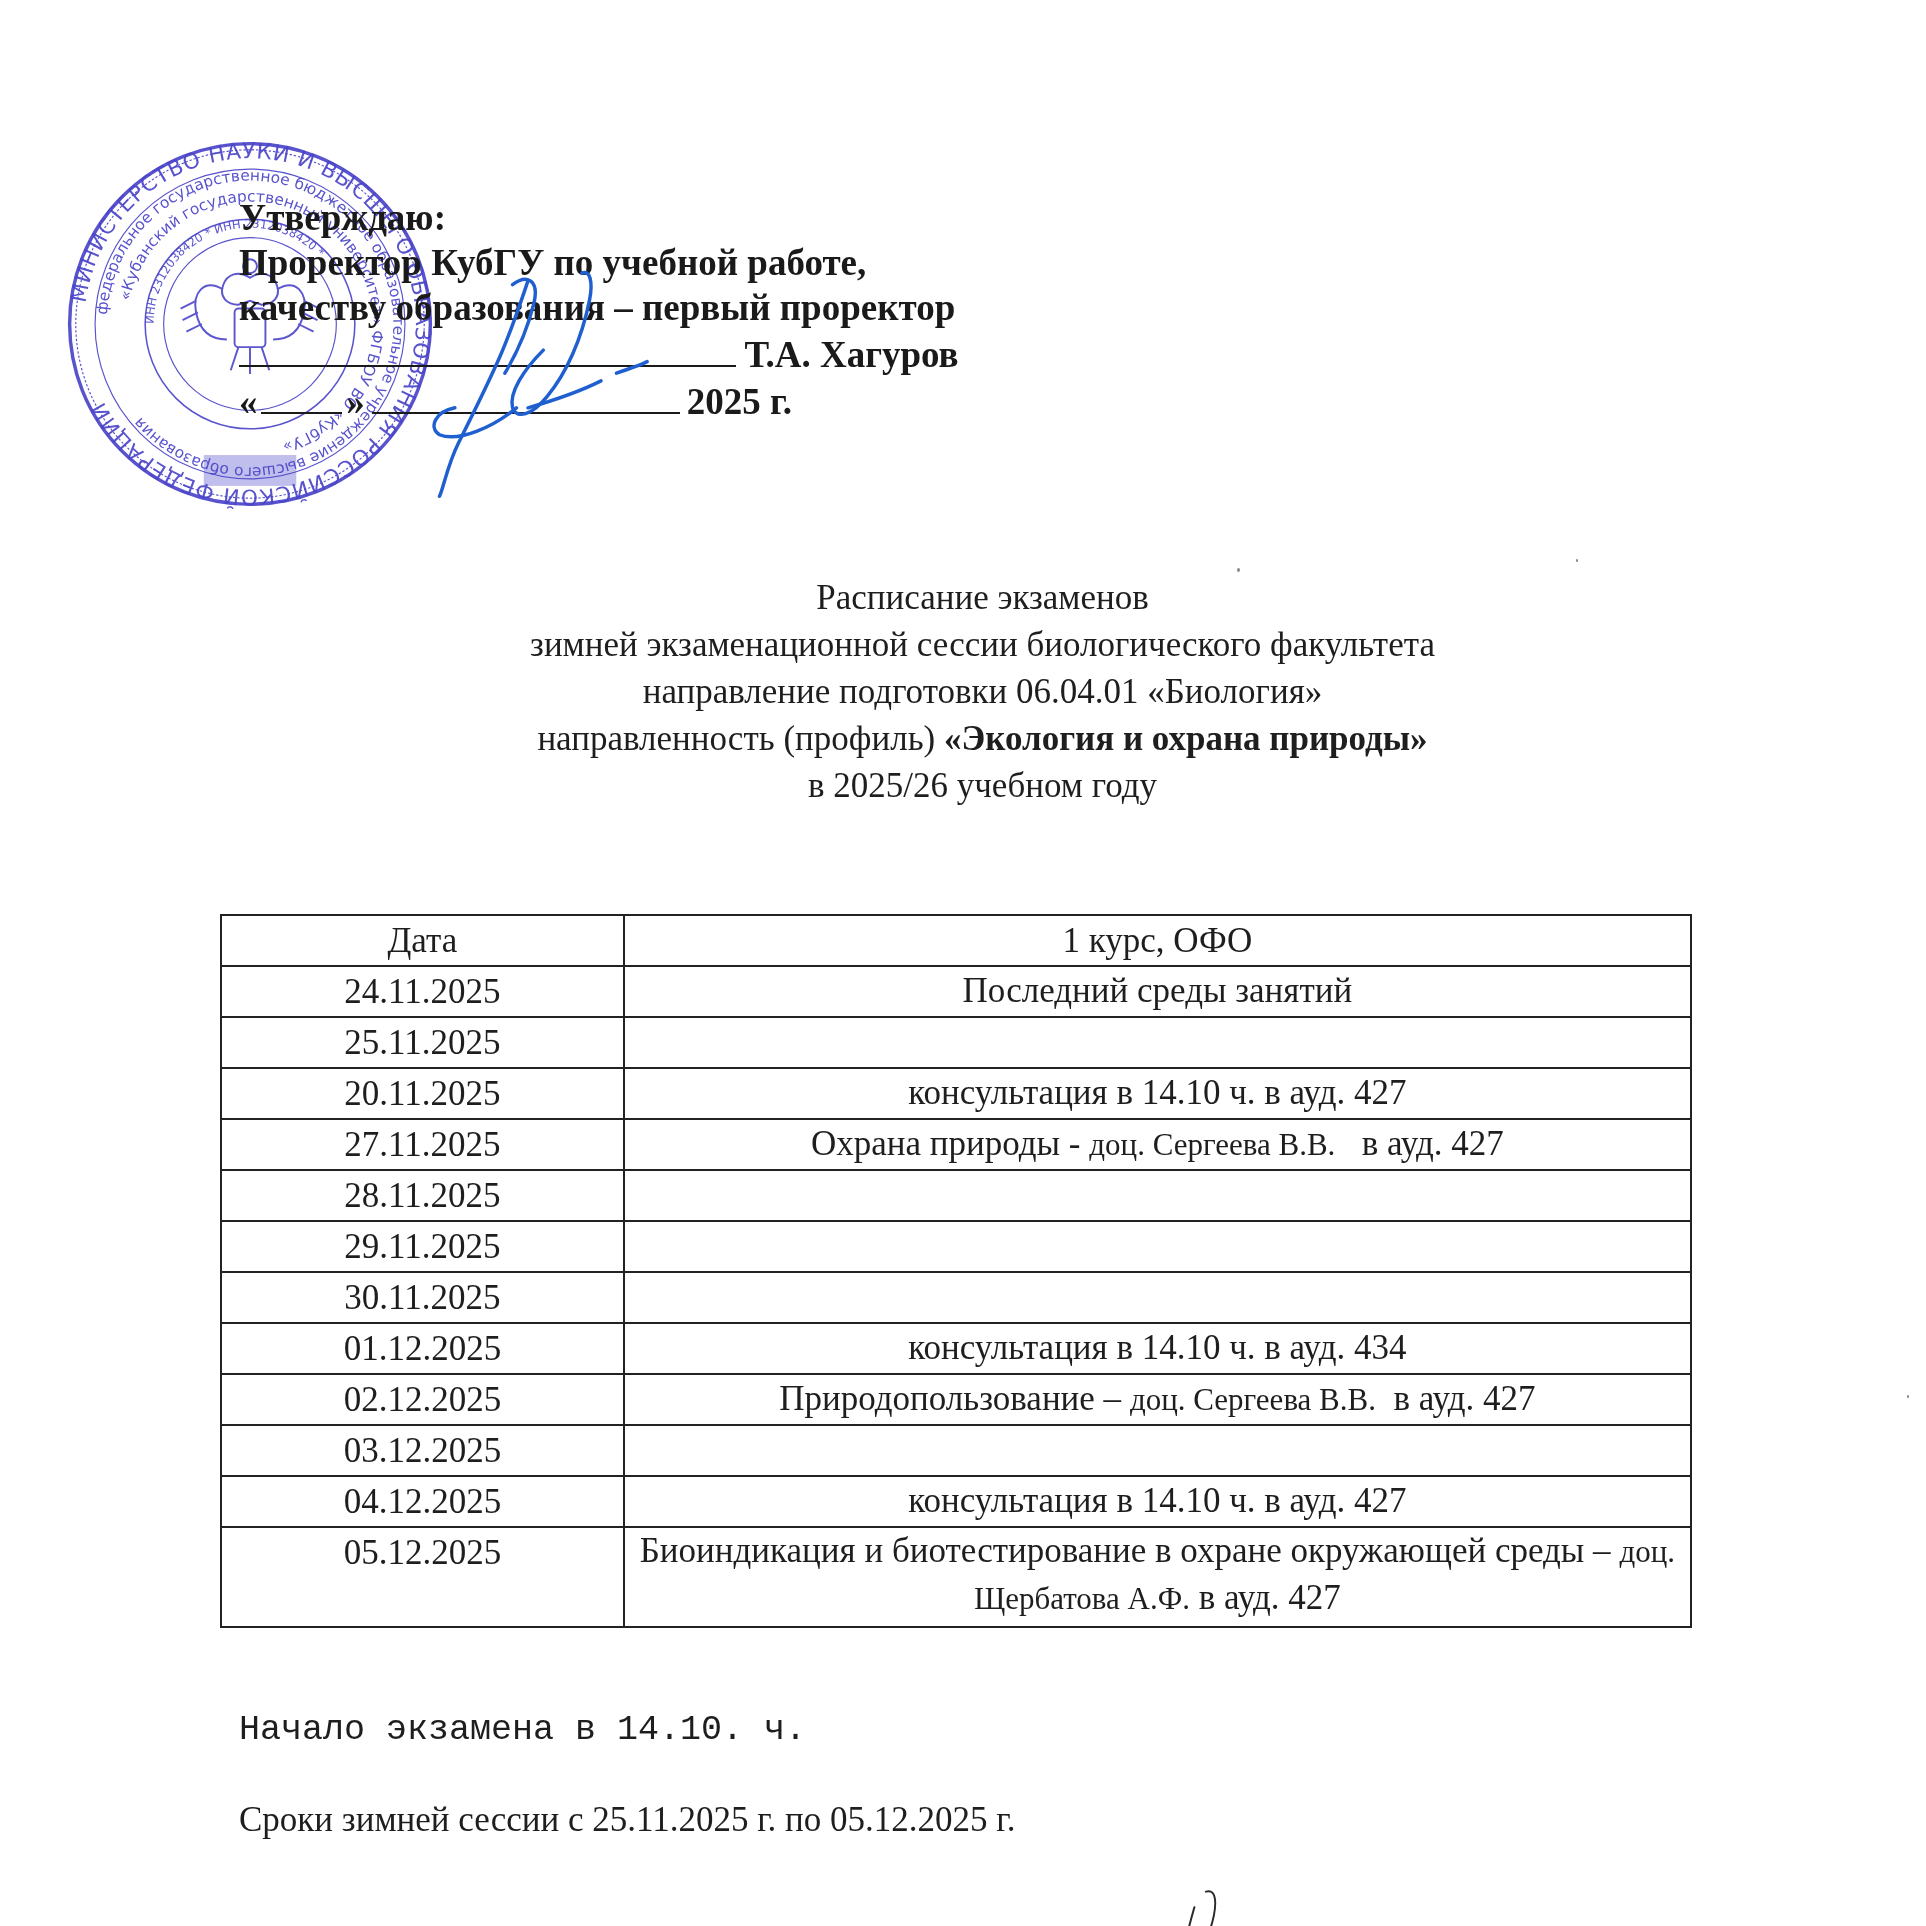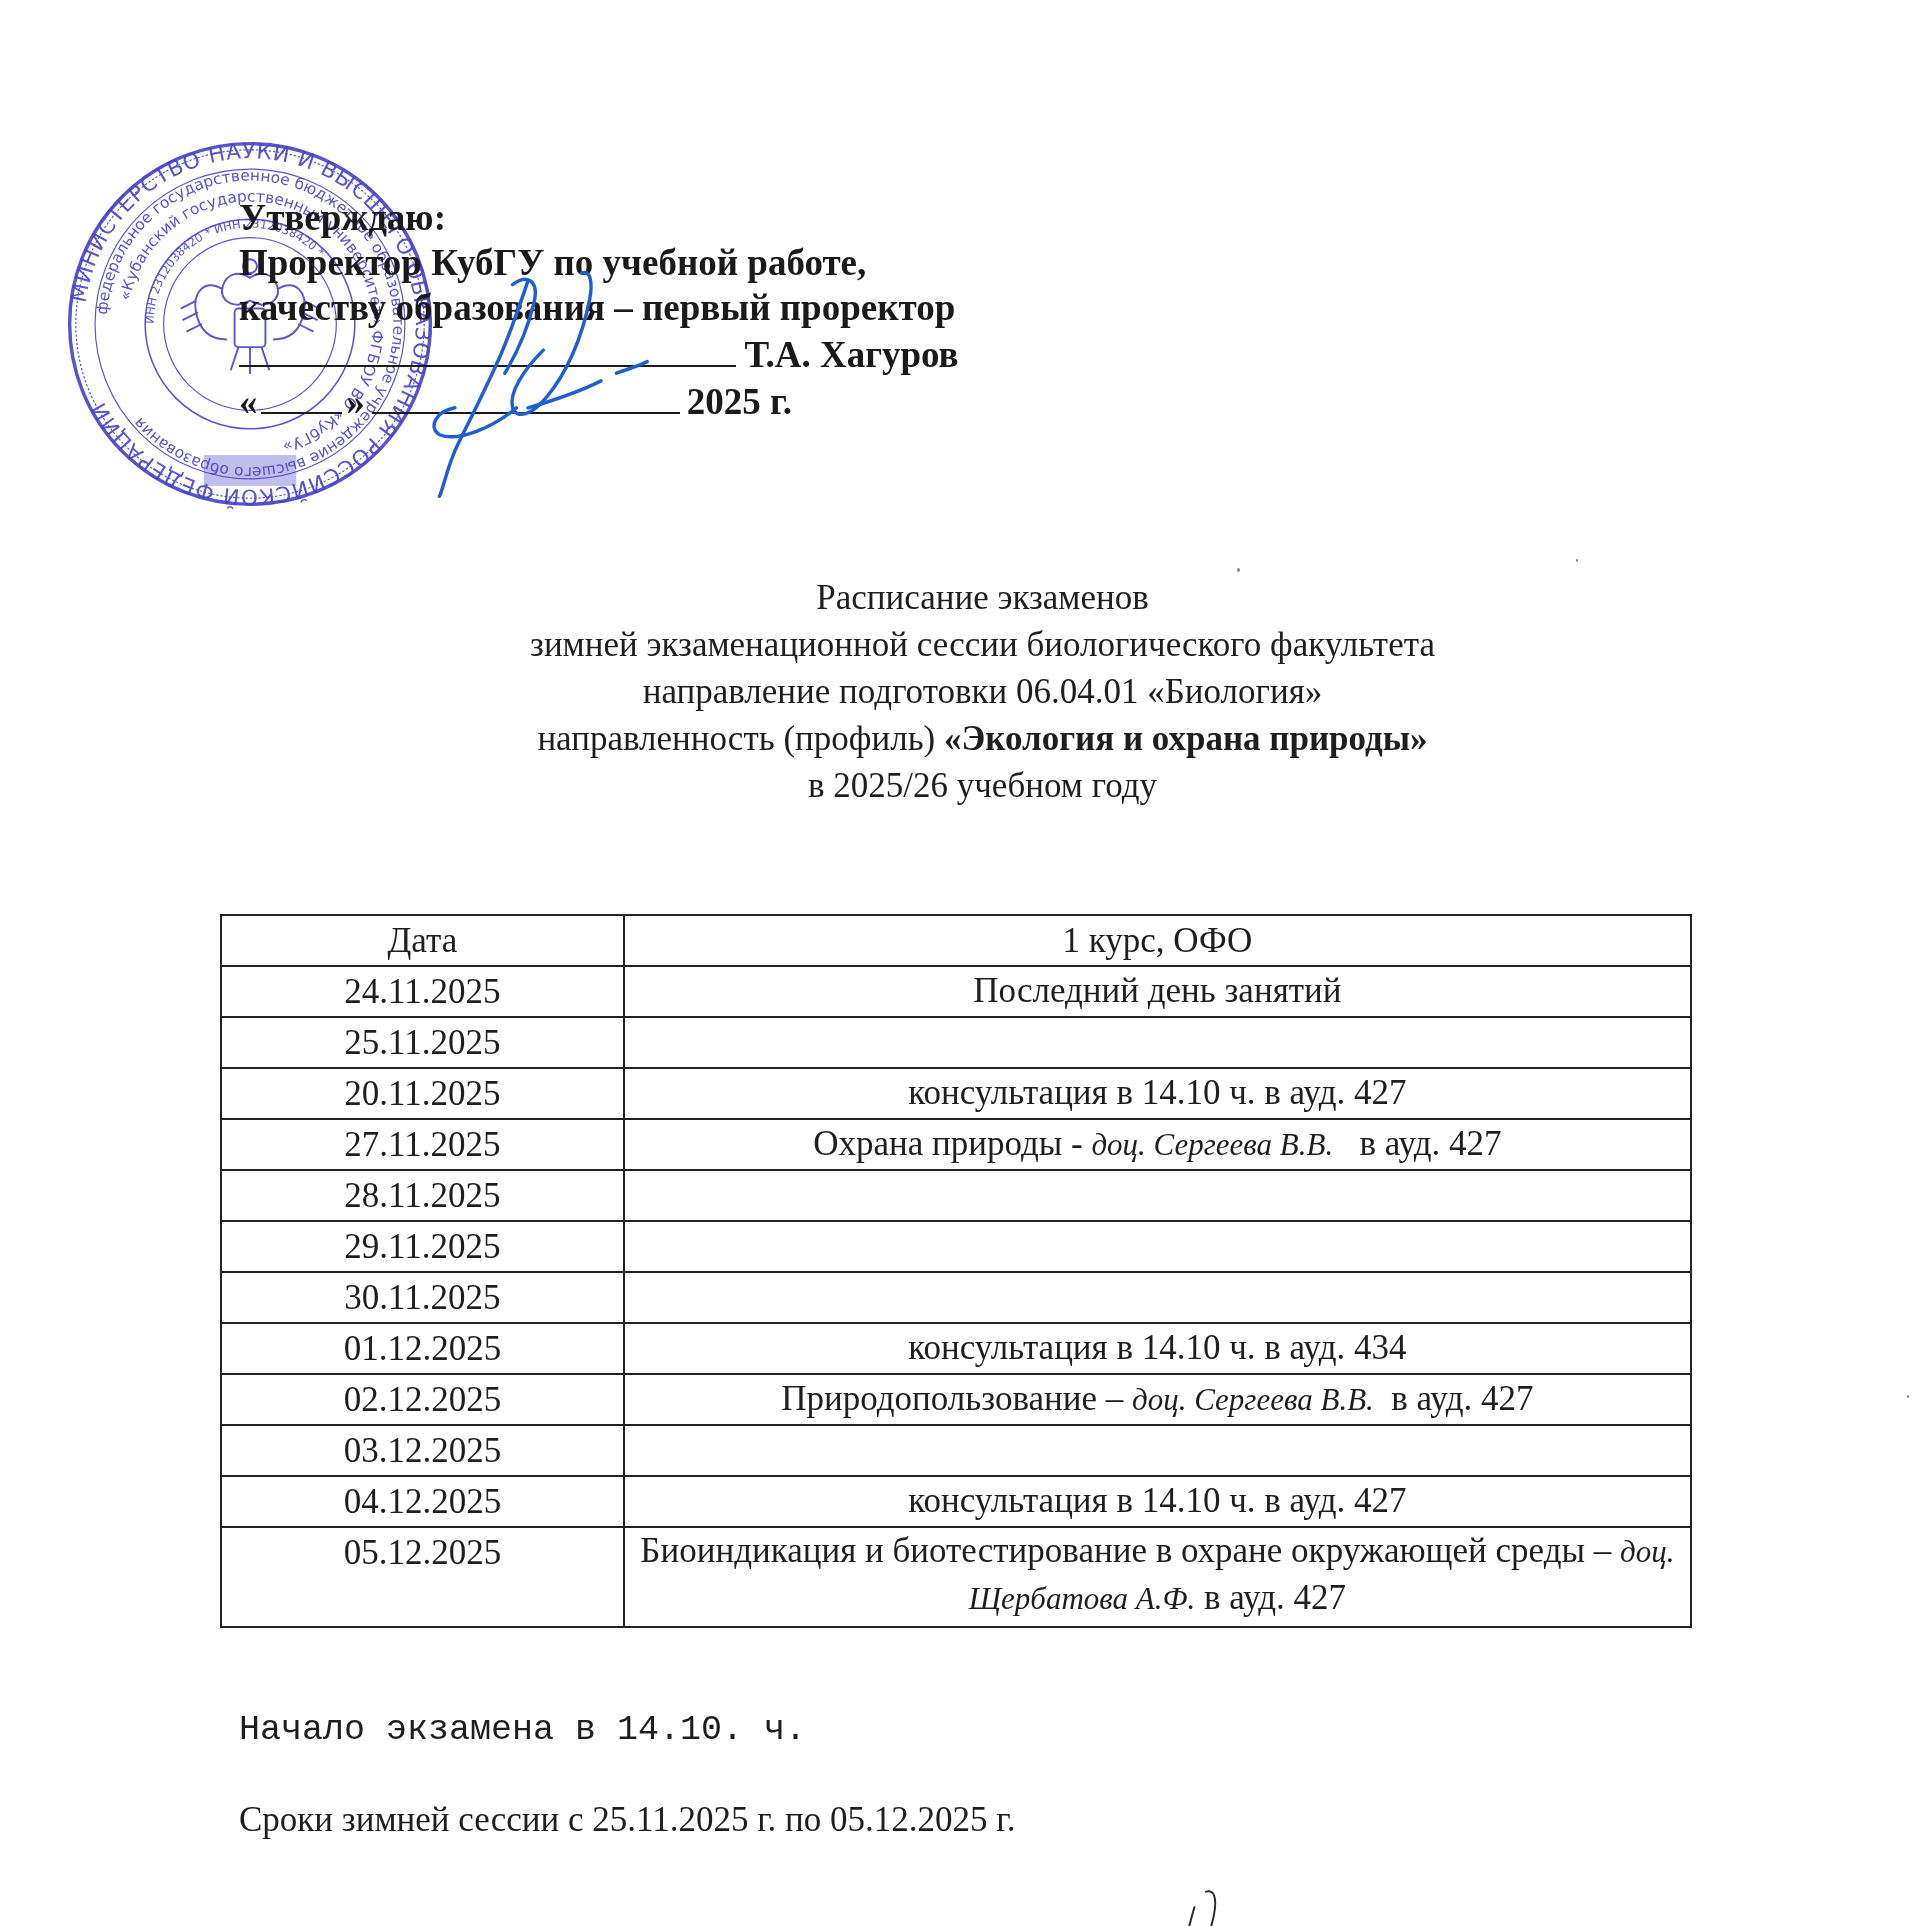--- a/index.html
+++ b/index.html
@@ -29,21 +29,21 @@
   .title b { font-weight: bold; }
 
   
   .schedule { position: absolute; left: 220px; top: 914px; width: 1472px;
               border-collapse: collapse; font-size: 35px; line-height: 46px; color: #1e1e1e; }
   .schedule td, .schedule th { border: 2.3px solid #222; text-align: center; font-weight: normal;
                                padding: 0 3.9px; height: 49px; vertical-align: middle; }
   .schedule .c-date { width: 393px; }
   .schedule .row-multi td { vertical-align: top; height: 96px; }
   .schedule .row-multi td.c-date { padding-top: 1.5px; }
-  .schedule .small { font-size: 31px; font-style: italic; }
+  .schedule .small { font-size: 31px; }
 
   
   .notes { position: absolute; left: 239px; font-size: 35px; line-height: 46px; color: #1e1e1e; white-space: nowrap; }
   .note-start { top: 1707px; font-family: Liberation Mono, monospace; }
   .note-term  { top: 1797px; }
 
   
   .sign-row { position: absolute; left: 239px; width: 1502px; font-size: 35px; line-height: 46px; color: #1e1e1e; }
   .row-dean { top: 2055px; }
   .row-umu  { top: 2417px; }
@@ -125,21 +125,21 @@
 <table class="schedule">
   <thead>
     <tr>
       <th class="c-date">Дата</th>
       <th>1 курс, ОФО</th>
     </tr>
   </thead>
   <tbody id="schedule-body">
       <tr>
         <td class="c-date">24.11.2025</td>
-        <td><span>Последний день занятий</span><span class="small"></span><span style="white-space: pre;"></span></td>
+        <td><span>Последний среды занятий</span><span class="small"></span><span style="white-space: pre;"></span></td>
       </tr>
       <tr>
         <td class="c-date">25.11.2025</td>
         <td><span></span><span class="small"></span><span style="white-space: pre;"></span></td>
       </tr>
       <tr>
         <td class="c-date">20.11.2025</td>
         <td><span>консультация в 14.10 ч. в ауд. 427</span><span class="small"></span><span style="white-space: pre;"></span></td>
       </tr>
       <tr>

